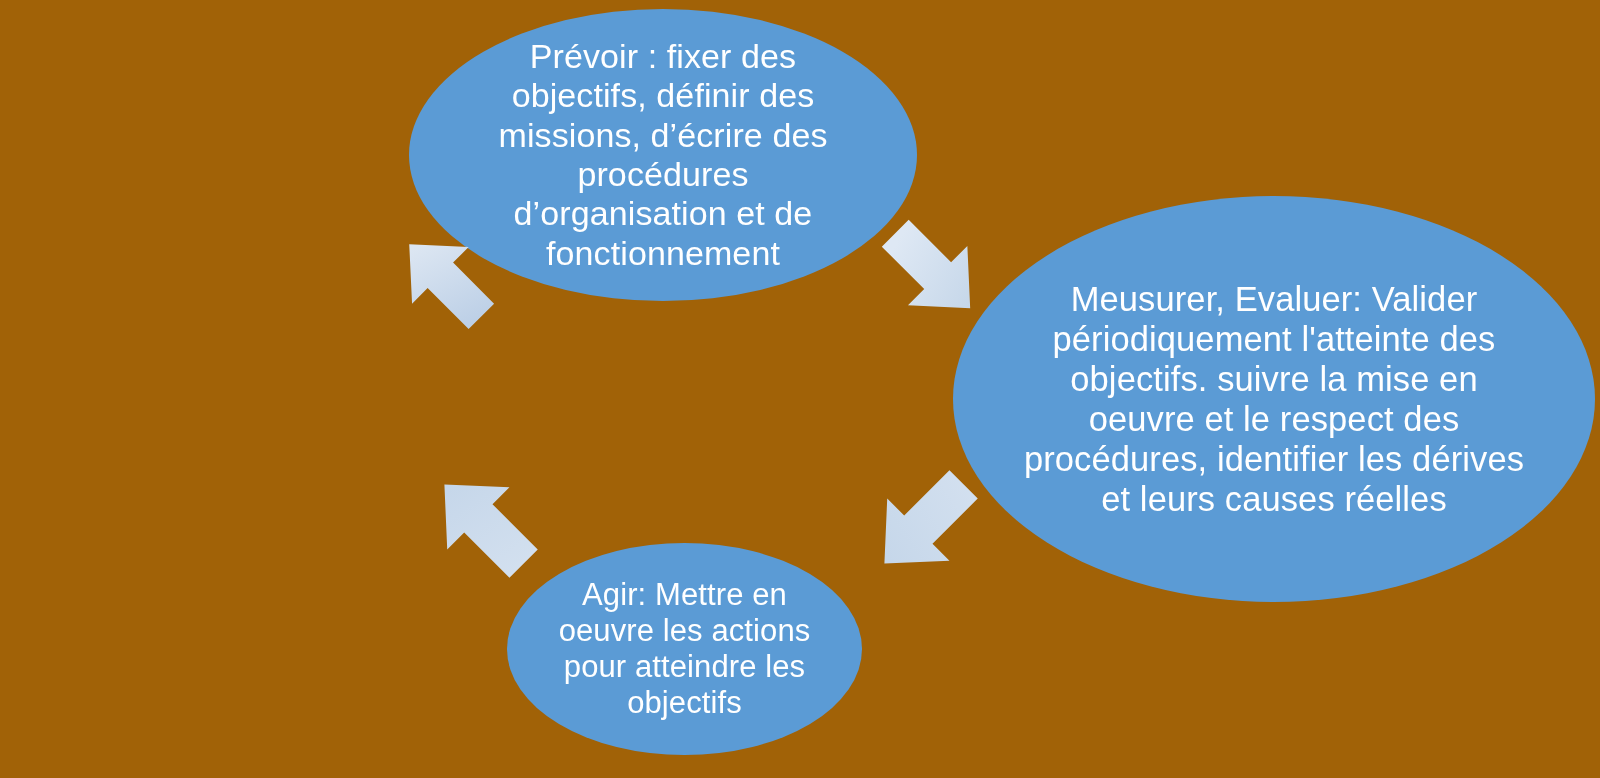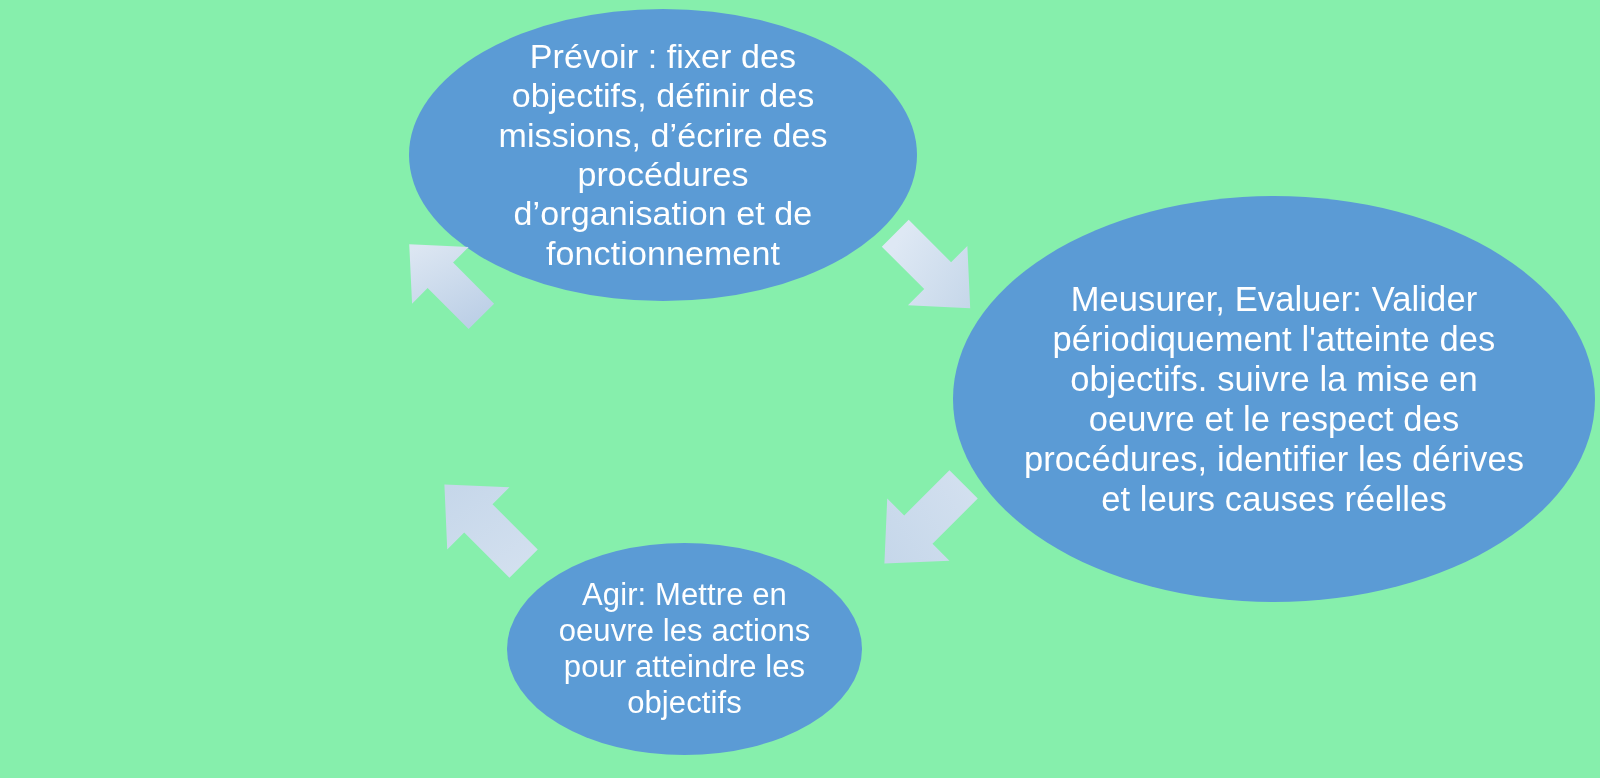--- a/index.html
+++ b/index.html
@@ -70,21 +70,21 @@
   .arrow svg { display: block; overflow: visible; }
 
   .arrow-plan-do   { left: 386px;  top: 221px; width: 120px; height: 120px; }
   .arrow-do-check  { left: 868px;  top: 206px; width: 128px; height: 128px; }
   .arrow-check-act { left: 856px;  top: 456px; width: 136px; height: 136px; }
   .arrow-act-plan  { left: 416px;  top: 456px; width: 136px; height: 136px; }
 </style>
 </head>
 <body>
 
-<div id="canvas" style="background: #86efac;">
+<div id="canvas" style="background: #a16207;">
 
   <div class="node node-prevoir" style="background: rgb(91, 155, 213); color: rgb(255, 255, 255);">
     <span class="node-text">Prévoir : fixer des objectifs, définir des missions, d’écrire des procédures d’organisation et de fonctionnement</span>
   </div>
 
   <div class="node node-agir" style="background: rgb(91, 155, 213); color: rgb(255, 255, 255);">
     <span class="node-text">Agir: Mettre en oeuvre les actions pour atteindre les objectifs</span>
   </div>
 
   <div class="node node-mesurer" style="background: rgb(91, 155, 213); color: rgb(255, 255, 255);">

